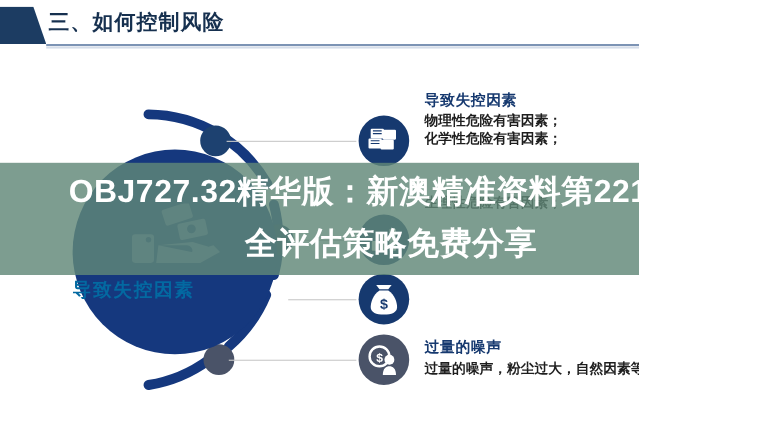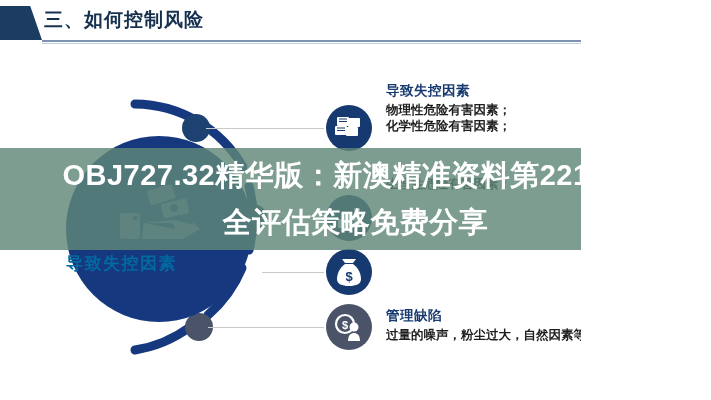--- a/index.html
+++ b/index.html
@@ -263,21 +263,21 @@
     <svg viewBox="0 0 46 46" width="46" height="46">
       <g fill="#ffffff" transform="translate(9,11)">
         <circle cx="10" cy="9" r="9" fill="none" stroke="#ffffff" stroke-width="2.2"></circle>
         <text x="10" y="14" font-size="11" font-weight="bold" fill="#ffffff" text-anchor="middle" font-family="'Liberation Sans',sans-serif">$</text>
         <circle cx="19" cy="12" r="4.5"></circle>
         <path d="M13 26 C13 20 16 18 19 18 C22 18 25 20 25 26 z"></path>
       </g>
     </svg>
   </div>
   <div class="item-block" style="left:386px; top:307px;">
-    <div class="item-head">管理缺陷</div>
+    <div class="item-head">过量的噪声</div>
     <div class="item-line">过量的噪声，粉尘过大，自然因素等</div>
   </div>
 
   <div class="watermark">
     <svg width="22" height="18" viewBox="0 0 22 18">
       <ellipse cx="8" cy="7" rx="7" ry="6" fill="none" stroke="#6b6b6b" stroke-width="1.2"></ellipse>
       <ellipse cx="15" cy="11" rx="6" ry="5" fill="none" stroke="#6b6b6b" stroke-width="1.2"></ellipse>
       <circle cx="6" cy="6" r="1" fill="#6b6b6b"></circle>
       <circle cx="10" cy="6" r="1" fill="#6b6b6b"></circle>
     </svg>

